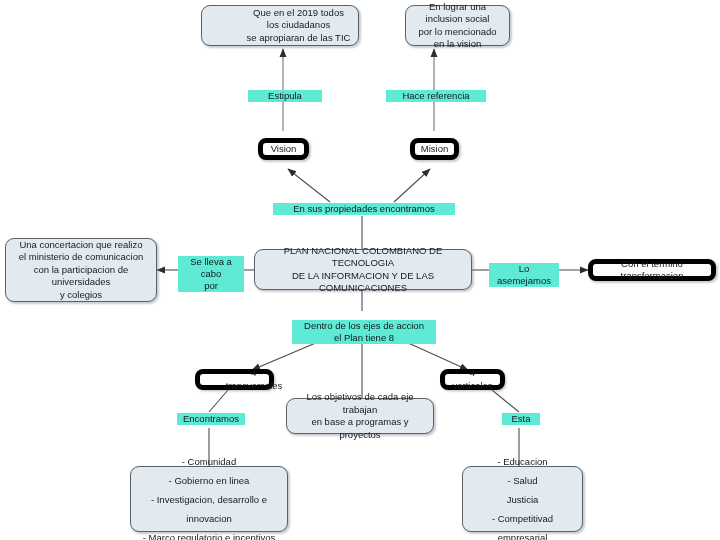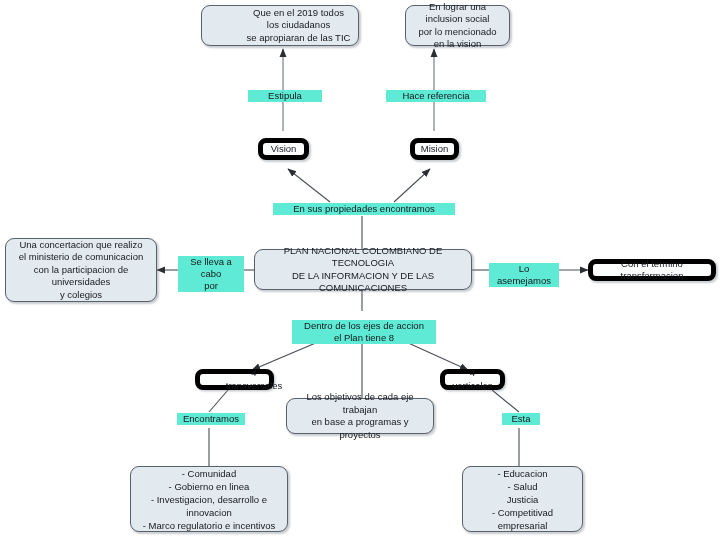--- a/index.html
+++ b/index.html
@@ -41,21 +41,21 @@
     z-index: 3;
   }
   .node.small {
     background: #fcfdfd;
     border: 5px solid #000000;
     border-radius: 8px;
     font-size: 9.5px;
     padding: 3px 8px;
   }
   .node.wide-list {
-    line-height: 13px;
+    line-height: 19px;
   }
   .edge-label {
     position: absolute;
     color: #15191d;
     font-size: 9.5px;
     line-height: 12px;
     text-align: center;
     white-space: pre-line;
     background: #5eead4;
     padding: 0 2px;

